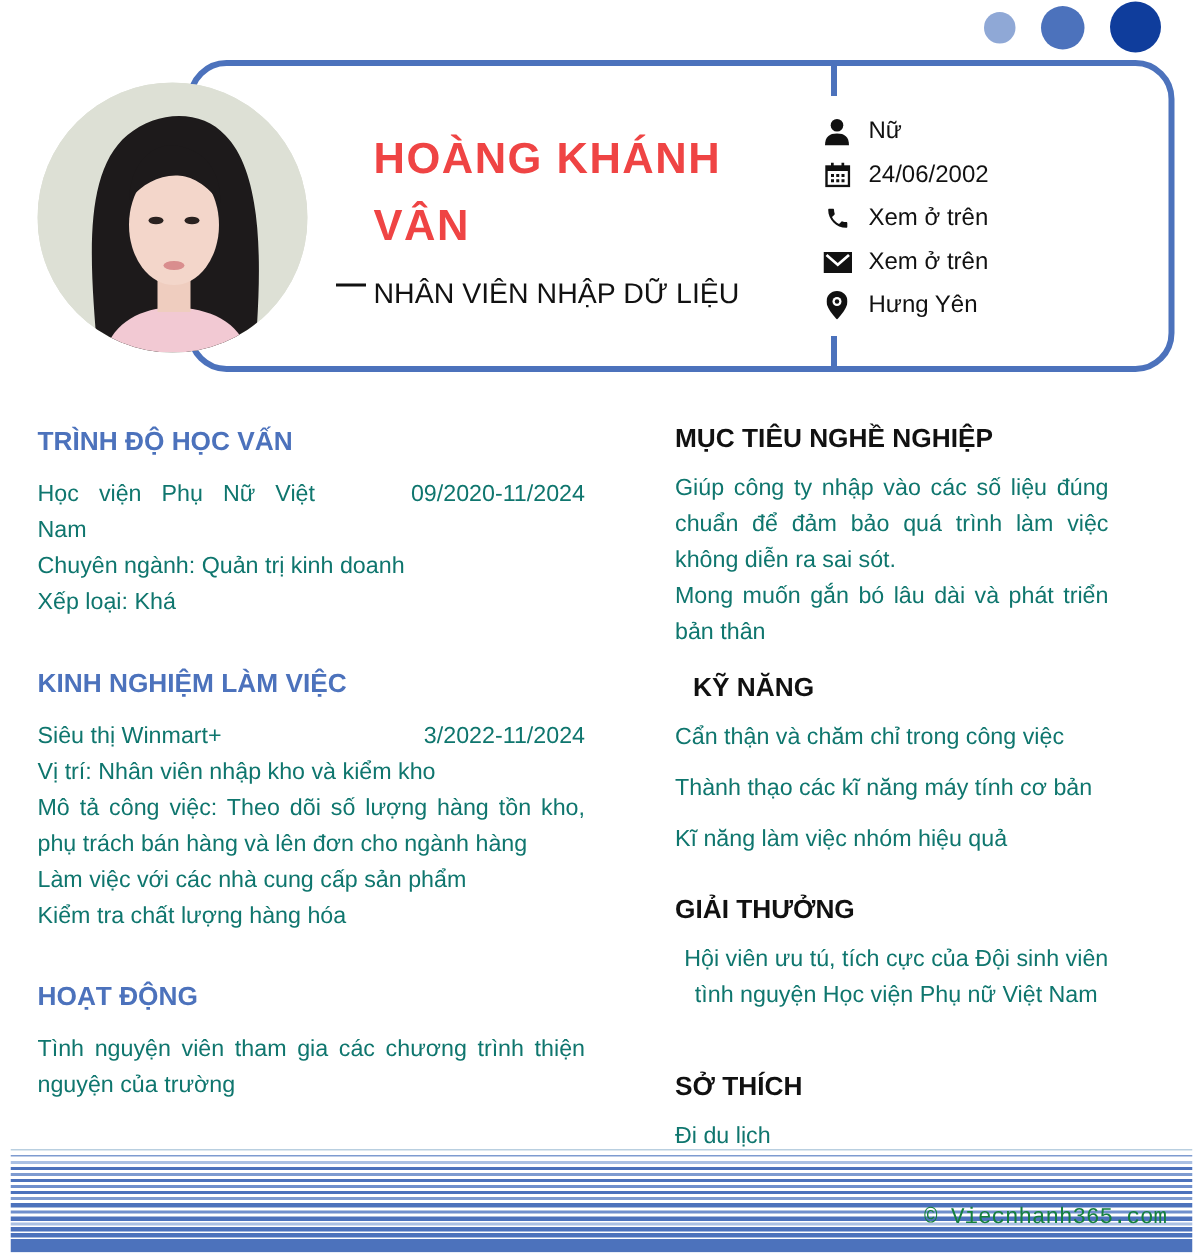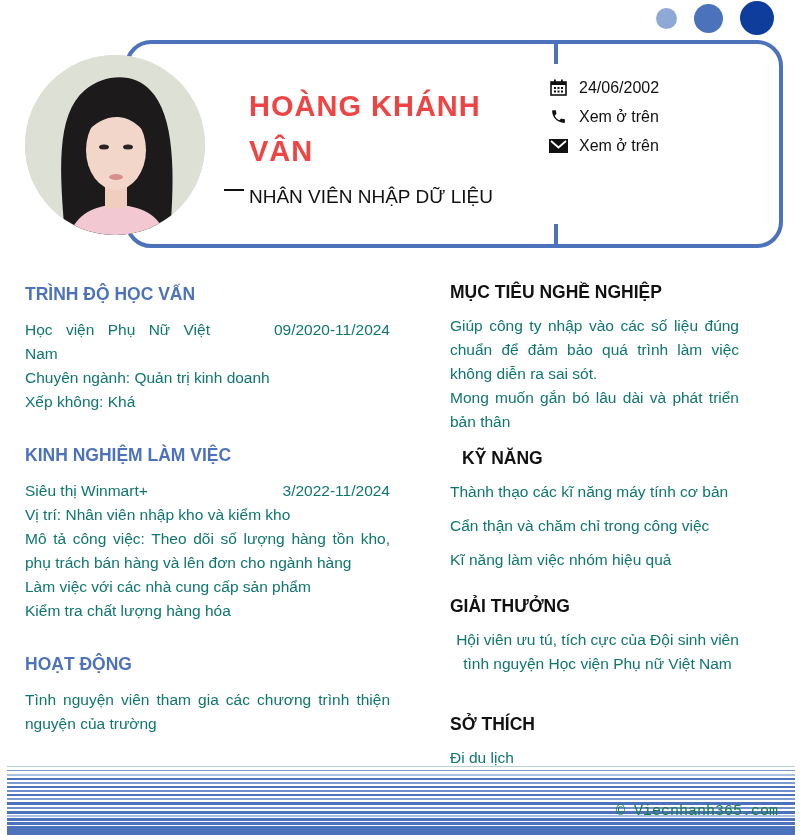--- a/index.html
+++ b/index.html
@@ -76,20 +76,29 @@
   </svg>
 </div>
 
 <div class="name">HOÀNG KHÁNH VÂN</div>
 <div class="title-dash"></div>
 <div class="job-title">NHÂN VIÊN NHẬP DỮ LIỆU</div>
 
 <div class="contact">
   <div class="contact-row">
     <span class="contact-icon">
+      <svg width="16" height="18" viewBox="0 0 16 18">
+          <circle cx="8" cy="4.5" r="4.2" fill="#111"></circle>
+          <path d="M0 18 C0 12, 3 10, 8 10 C13 10, 16 12, 16 18 Z" fill="#111"></path>
+        </svg>
+    </span>
+    <span class="contact-text">Nữ</span>
+  </div>
+  <div class="contact-row">
+    <span class="contact-icon">
       <svg width="17" height="17" viewBox="0 0 17 17">
           <rect x="1" y="3" width="15" height="13" fill="none" stroke="#111" stroke-width="1.6"></rect>
           <rect x="1" y="3" width="15" height="3" fill="#111"></rect>
           <rect x="4" y="0.5" width="1.8" height="4" fill="#111"></rect>
           <rect x="11" y="0.5" width="1.8" height="4" fill="#111"></rect>
           <rect x="4" y="8" width="2" height="2" fill="#111"></rect>
           <rect x="7.5" y="8" width="2" height="2" fill="#111"></rect>
           <rect x="11" y="8" width="2" height="2" fill="#111"></rect>
           <rect x="4" y="11.5" width="2" height="2" fill="#111"></rect>
           <rect x="7.5" y="11.5" width="2" height="2" fill="#111"></rect>
@@ -108,31 +117,41 @@
   </div>
   <div class="contact-row">
     <span class="contact-icon">
       <svg width="19" height="14" viewBox="0 0 19 14">
           <rect width="19" height="14" fill="#111"></rect>
           <path d="M2 2 L9.5 8.5 L17 2" fill="none" stroke="#fff" stroke-width="1.8"></path>
         </svg>
     </span>
     <span class="contact-text">Xem ở trên</span>
   </div>
+  <div class="contact-row">
+    <span class="contact-icon">
+      <svg width="14" height="19" viewBox="0 0 14 19">
+          <path d="M7 0 C3 0, 0 3, 0 7 C0 12, 7 19, 7 19 C7 19, 14 12, 14 7 C14 3, 11 0, 7 0 Z" fill="#111"></path>
+          <circle cx="7" cy="7" r="3" fill="#fff"></circle>
+          <circle cx="7" cy="7" r="1.5" fill="#111"></circle>
+        </svg>
+    </span>
+    <span class="contact-text">Hưng Yên</span>
+  </div>
 </div>
 
 <div class="section-title-blue" style="left:25px; top:284px;">TRÌNH ĐỘ HỌC VẤN</div>
 <div class="text" style="left:25px; top:318px; width:365px;">
   <div class="edu-row">
     <span class="edu-school">Học viện Phụ Nữ Việt</span>
     <span>09/2020-11/2024</span>
   </div>
   <div>Nam</div>
   <div>Chuyên ngành: Quản trị kinh doanh</div>
-  <div>Xếp không: Khá</div>
+  <div>Xếp loại: Khá</div>
 </div>
 
 <div class="section-title-blue" style="left:25px; top:445px;">KINH NGHIỆM LÀM VIỆC</div>
 <div class="text" style="left:25px; top:479px; width:365px;">
   <div class="row-between">
     <span>Siêu thị Winmart+</span>
     <span>3/2022-11/2024</span>
   </div>
   <div>Vị trí: Nhân viên nhập kho và kiểm kho</div>
   <div class="justify">Mô tả công việc: Theo dõi số lượng hàng tồn kho, phụ trách bán hàng và lên đơn cho ngành hàng</div>
@@ -146,22 +165,22 @@
 </div>
 
 <div class="section-title-black" style="left:450px; top:282px;">MỤC TIÊU NGHỀ NGHIỆP</div>
 <div class="text" style="left:450px; top:314px; width:289px;">
   <div class="justify">Giúp công ty nhập vào các số liệu đúng chuẩn để đảm bảo quá trình làm việc không diễn ra sai sót.</div>
   <div class="justify">Mong muốn gắn bó lâu dài và phát triển bản thân</div>
 </div>
 
 <div class="section-title-black" style="left:462px; top:448px;">KỸ NĂNG</div>
 <div class="text" style="left:450px; top:480px; width:300px;">
+  <div style="margin-bottom:10px;">Cẩn thận và chăm chỉ trong công việc</div>
   <div style="margin-bottom:10px;">Thành thạo các kĩ năng máy tính cơ bản</div>
-  <div style="margin-bottom:10px;">Cẩn thận và chăm chỉ trong công việc</div>
   <div>Kĩ năng làm việc nhóm hiệu quả</div>
 </div>
 
 <div class="section-title-black" style="left:450px; top:596px;">GIẢI THƯỞNG</div>
 <div class="text" style="left:450px; top:628px; width:295px;text-align:center;">Hội viên ưu tú, tích cực của Đội sinh viên tình nguyện Học viện Phụ nữ Việt Nam</div>
 
 <div class="section-title-black" style="left:450px; top:714px;">SỞ THÍCH</div>
 <div class="text" style="left:450px; top:746px; width:290px;">Đi du lịch</div>
 
 <div class="footer">

